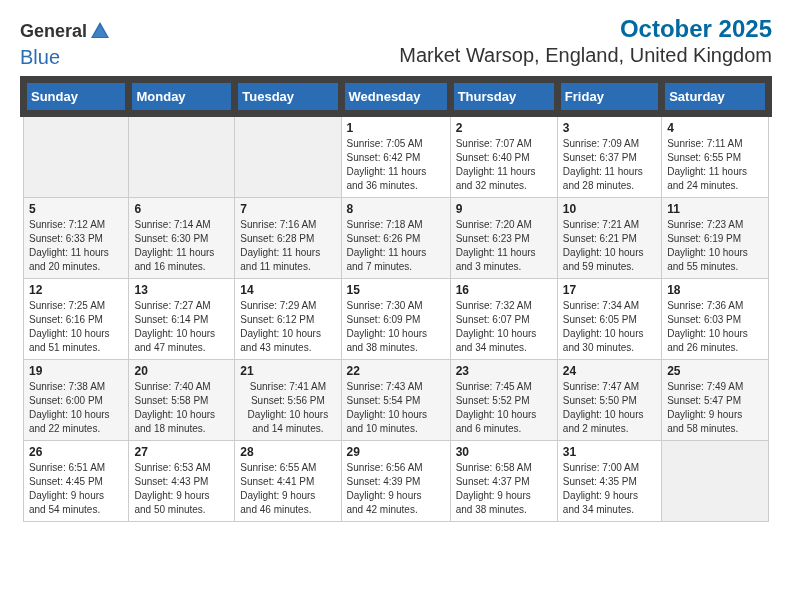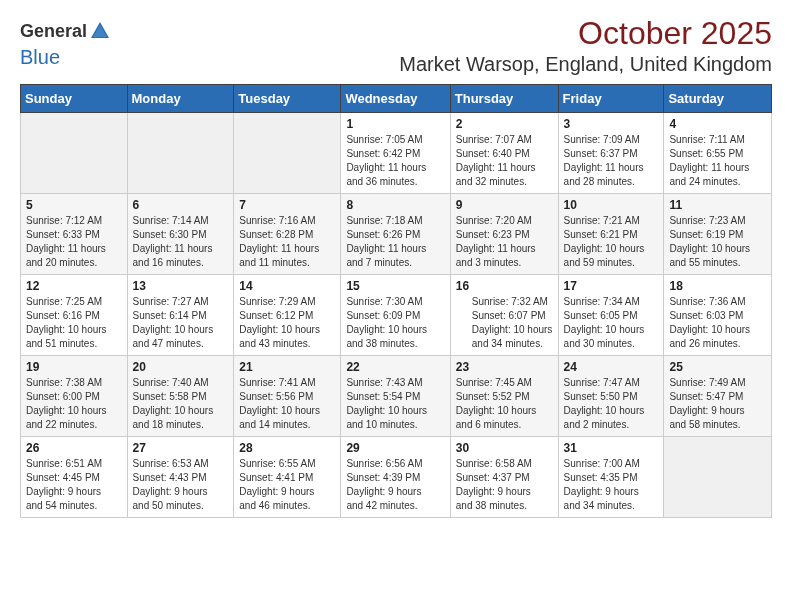--- a/index.html
+++ b/index.html
@@ -34,43 +34,43 @@
     .logo-text-blue {
       font-size: 20px;
       font-weight: normal;
       color: #2a6db5;
       line-height: 1.1;
     }
     .title-block {
       text-align: right;
     }
     .month-title {
-      font-size: 32px;
-      font-weight: normal;
-      color: #7f1d1d;
+      font-size: 24px;
+      font-weight: bold;
+      color: #0369a1;
       line-height: 1.1;
     }
     .subtitle {
       font-size: 20px;
       color: #333;
       margin-top: 2px;
     }
     table {
       width: 100%;
       border-collapse: collapse;
       margin-top: 8px;
     }
     thead tr th {
       background: #2a6db5;
       color: #fff;
       font-size: 13px;
       font-weight: bold;
       padding: 6px 4px;
       text-align: left;
-      border: 1px solid #404040;
+      border: 7px solid #404040;
     }
     tbody tr td {
       vertical-align: top;
       border: 1px solid #ccc;
       padding: 4px 5px;
       font-size: 10.5px;
       color: #222;
       width: 113px;
       min-height: 80px;
       background: #fff;
@@ -239,21 +239,21 @@
           </td>
           <td>
             <span class="day-num">15</span>
             <div class="day-info" style="white-space: pre-line;">Sunrise: 7:30 AM
 Sunset: 6:09 PM
 Daylight: 10 hours
 and 38 minutes.</div>
           </td>
           <td>
             <span class="day-num">16</span>
-            <div class="day-info" style="white-space: pre-line; margin-left: 16px;">Sunrise: 7:32 AM
+            <div class="day-info" style="white-space: pre-line;">Sunrise: 7:32 AM
 Sunset: 6:07 PM
 Daylight: 10 hours
 and 34 minutes.</div>
           </td>
           <td>
             <span class="day-num">17</span>
             <div class="day-info" style="white-space: pre-line;">Sunrise: 7:34 AM
 Sunset: 6:05 PM
 Daylight: 10 hours
 and 30 minutes.</div>
@@ -276,21 +276,21 @@
           </td>
           <td>
             <span class="day-num">20</span>
             <div class="day-info" style="white-space: pre-line;">Sunrise: 7:40 AM
 Sunset: 5:58 PM
 Daylight: 10 hours
 and 18 minutes.</div>
           </td>
           <td>
             <span class="day-num">21</span>
-            <div class="day-info" style="white-space: pre-line;">Sunrise: 7:41 AM
+            <div class="day-info" style="white-space: pre-line; text-align: center;">Sunrise: 7:41 AM
 Sunset: 5:56 PM
 Daylight: 10 hours
 and 14 minutes.</div>
           </td>
           <td>
             <span class="day-num">22</span>
             <div class="day-info" style="white-space: pre-line;">Sunrise: 7:43 AM
 Sunset: 5:54 PM
 Daylight: 10 hours
 and 10 minutes.</div>

